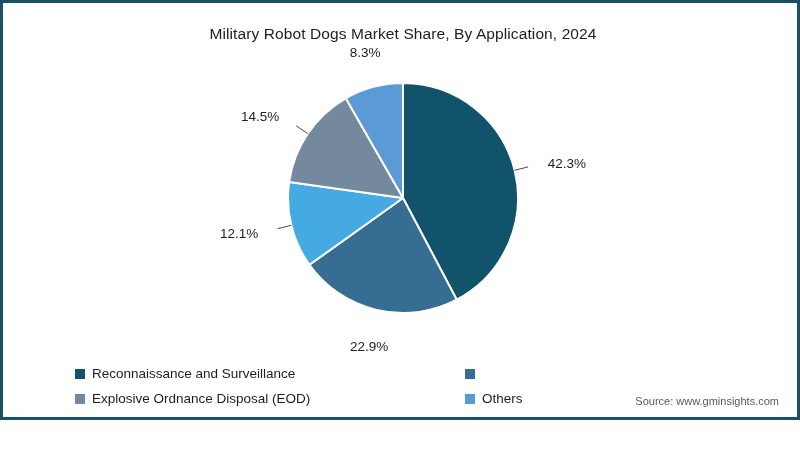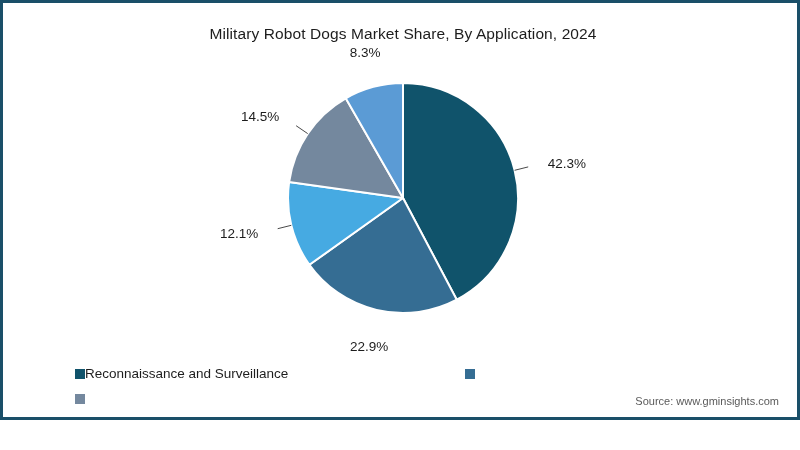--- a/index.html
+++ b/index.html
@@ -61,21 +61,21 @@
     top: 358px;
     width: 690px;
     display: grid;
     grid-template-columns: 390px 300px;
     grid-auto-rows: 25px;
     align-items: center;
   }
   .legend-item {
     display: flex;
     align-items: center;
-    gap: 0;
+    gap: 7px;
   }
   .legend-swatch {
     width: 10px;
     height: 10px;
     flex: 0 0 auto;
   }
   .legend-label {
     font-size: 13.5px;
     color: #1d1d1d;
     white-space: nowrap;
@@ -132,18 +132,23 @@
   <div id="legend">
       <div class="legend-item">
         <span class="legend-swatch" style="background: rgb(16, 83, 107);"></span>
         <span class="legend-label">Reconnaissance and Surveillance</span>
       </div>
       <div class="legend-item">
         <span class="legend-swatch" style="background: rgb(53, 109, 147);"></span>
       </div>
       <div class="legend-item">
         <span class="legend-swatch" style="background: rgb(116, 136, 158);"></span>
+        <span class="legend-label">Explosive Ordnance Disposal (EOD)</span>
+      </div>
+      <div class="legend-item">
+        <span class="legend-swatch" style="background: rgb(91, 155, 213);"></span>
+        <span class="legend-label">Others</span>
       </div>
     </div>
 
   <div id="source-note">Source: www.gminsights.com</div>
 
 </div>
 
 </body></html>

